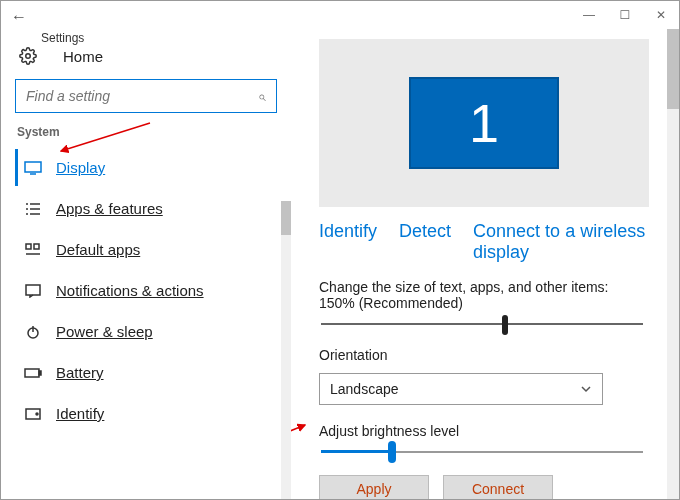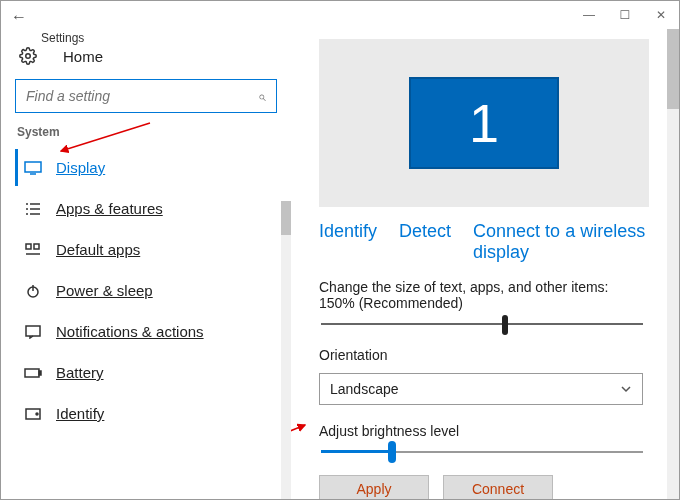--- a/index.html
+++ b/index.html
@@ -33,21 +33,21 @@
 .monitor { width: 150px; height: 92px; background: #0067b8; color: #fff; font-size: 54px; font-weight: 200; display: flex; align-items: center; justify-content: center; border: 2px solid #005599; }
 .links-row { display: flex; gap: 22px; margin: 14px 0 16px 0; font-size: 18px; color: #0078d7; }
 .setting-block { font-size: 14px; color: #222; margin-right: 22px; }
 .setting-label { margin-bottom: 10px; }
 .slider-track { height: 2px; background: #666; position: relative; margin: 12px 2px 22px 2px; }
 .slider-fill { position: absolute; left: 0; top: 0; bottom: 0; background: #666; }
 .slider-thumb { position: absolute; top: -8px; width: 6px; height: 20px; background: #222; border-radius: 3px; }
 .slider-blue .slider-fill { background: #0078d7; height: 3px; top: -1px; }
 .slider-blue .slider-thumb { background: #0078d7; width: 8px; height: 22px; top: -10px; border-radius: 4px; }
 .bright .slider-track { height: 2px; background: #999; }
-.dropdown { border: 1px solid #999; height: 32px; display: flex; align-items: center; justify-content: space-between; padding: 0 10px; font-size: 14px; color: #222; width: 324px; margin-bottom: 18px; }
+.dropdown { border: 1px solid #999; height: 32px; display: flex; align-items: center; justify-content: space-between; padding: 0 10px; font-size: 14px; color: #222; width: 284px; margin-bottom: 18px; }
 .btn-row { display: flex; gap: 14px; }
 .btn { width: 110px; height: 28px; border: 1px solid #bbb; background: #ddd; color: #c2410c; font-size: 14px; display: flex; align-items: center; justify-content: center; }
 svg { display: block; }
 </style>
 </head>
 <body>
 
 <div class="window">
   <div class="titlebar">
     <div class="back-btn">←</div>
@@ -115,35 +115,35 @@
               <svg width="16" height="14" viewBox="0 0 16 14" stroke="currentColor" stroke-width="1.5" fill="none">
                 <rect x="1" y="1" width="5" height="5"></rect>
                 <rect x="9" y="1" width="5" height="5"></rect>
                 <line x1="1" y1="11" x2="15" y2="11"></line>
               </svg>
             </span>
             <span>Default apps</span>
           </div>
           <div class="nav-item">
             <span class="nav-icon">
+              <svg width="16" height="14" viewBox="0 0 16 14" stroke="currentColor" stroke-width="1.5" fill="none">
+                <rect x="1" y="1" width="14" height="10"></rect>
+                <path d="M5 11 L5 13 L8 11"></path>
+              </svg>
+            </span>
+            <span>Notifications &amp; actions</span>
+          </div>
+          <div class="nav-item">
+            <span class="nav-icon">
               <svg width="16" height="16" viewBox="0 0 16 16" stroke="currentColor" stroke-width="1.5" fill="none">
                 <circle cx="8" cy="9" r="5"></circle>
                 <line x1="8" y1="2" x2="8" y2="8"></line>
               </svg>
             </span>
             <span>Power &amp; sleep</span>
-          </div>
-          <div class="nav-item">
-            <span class="nav-icon">
-              <svg width="16" height="14" viewBox="0 0 16 14" stroke="currentColor" stroke-width="1.5" fill="none">
-                <rect x="1" y="1" width="14" height="10"></rect>
-                <path d="M5 11 L5 13 L8 11"></path>
-              </svg>
-            </span>
-            <span>Notifications &amp; actions</span>
           </div>
           <div class="nav-item">
             <span class="nav-icon">
               <svg width="18" height="12" viewBox="0 0 18 12" stroke="currentColor" stroke-width="1.5" fill="none">
                 <rect x="1" y="2" width="14" height="8"></rect>
                 <rect x="15" y="4" width="2" height="4" fill="currentColor"></rect>
               </svg>
             </span>
             <span>Battery</span>
           </div>

